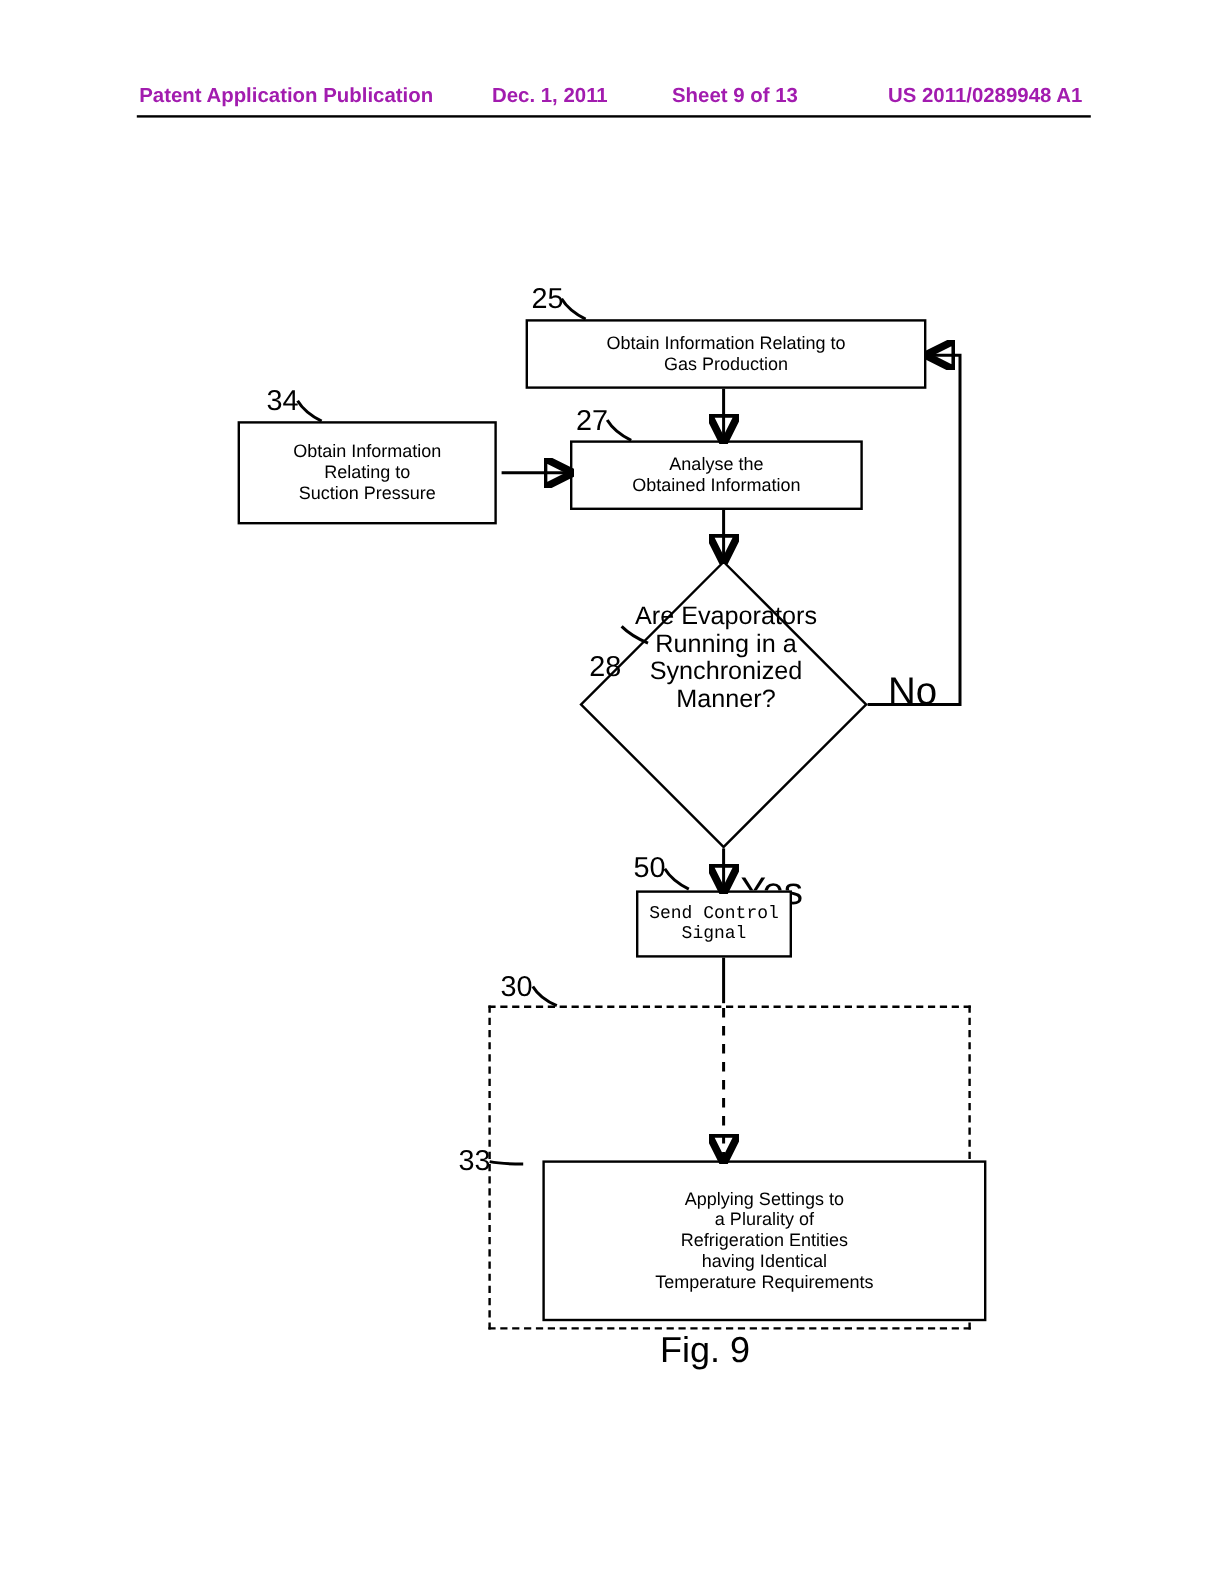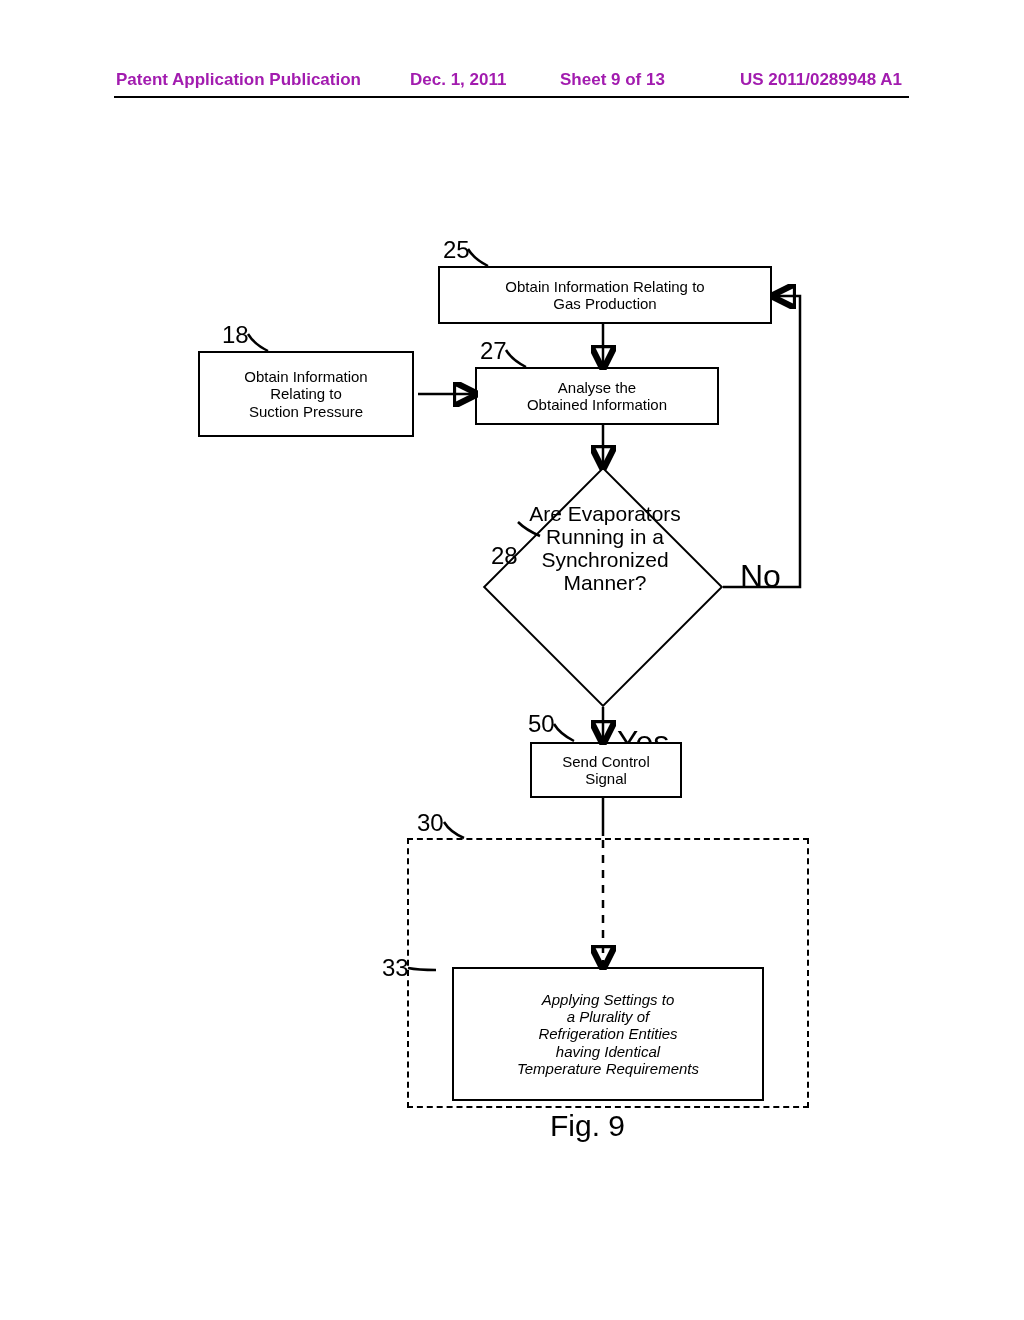--- a/index.html
+++ b/index.html
@@ -138,50 +138,50 @@
       <span style="white-space:pre-line;">Obtain Information Relating to
 Gas Production</span>
     </div>
     <div class="ref-lbl" style="left:443px; top:236px;">25</div>
 
     <div class="box" style="left:198px; top:351px; width:216px; height:86px;">
       <span style="white-space:pre-line;">Obtain Information
 Relating to
 Suction Pressure</span>
     </div>
-    <div class="ref-lbl" style="left:222px; top:321px;">18</div>
+    <div class="ref-lbl" style="left:222px; top:321px;">34</div>
 
     <div class="box" style="left:475px; top:367px; width:244px; height:58px;">
       <span style="white-space:pre-line;">Analyse the
 Obtained Information</span>
     </div>
     <div class="ref-lbl" style="left:480px; top:337px;">27</div>
 
     <div class="diamond" style="left:518px; top:502px; width:170px; height:170px;"></div>
     <div class="diamond-text" style="left:525px; top:502px; width:160px;">Are
 Evaporators
 Running
 in a
 Synchronized
 Manner?</div>
     <div class="ref-lbl" style="left:491px; top:520px;margin-top:22px;">28</div>
 
     <div class="edge-lbl" style="left:740px; top:558px;">No</div>
     <div class="edge-lbl" style="left:617px; top:697px;margin-top:27px;">Yes</div>
 
-    <div class="box" style="left:530px; top:742px; width:152px; height:56px;">
+    <div class="box" style="left:530px; top:742px; width:130px; height:56px;font-family:Liberation Mono, monospace;">
       <span style="white-space:pre-line;">Send Control
 Signal</span>
     </div>
     <div class="ref-lbl" style="left:528px; top:710px;">50</div>
 
     <div class="dashed-box" style="left:407px; top:838px; width:402px; height:270px;"></div>
     <div class="ref-lbl" style="left:417px; top:809px;">30</div>
 
-    <div class="box" style="left:452px; top:967px; width:312px; height:134px;font-style:italic;">
+    <div class="box" style="left:452px; top:967px; width:370px; height:134px;">
       <span style="white-space:pre-line;">Applying Settings to
 a Plurality of
 Refrigeration Entities
 having Identical
 Temperature Requirements</span>
     </div>
     <div class="ref-lbl" style="left:382px; top:954px;">33</div>
 
     <div class="fig-lbl" style="left:550px; top:1109px;">Fig.  9</div>
 

